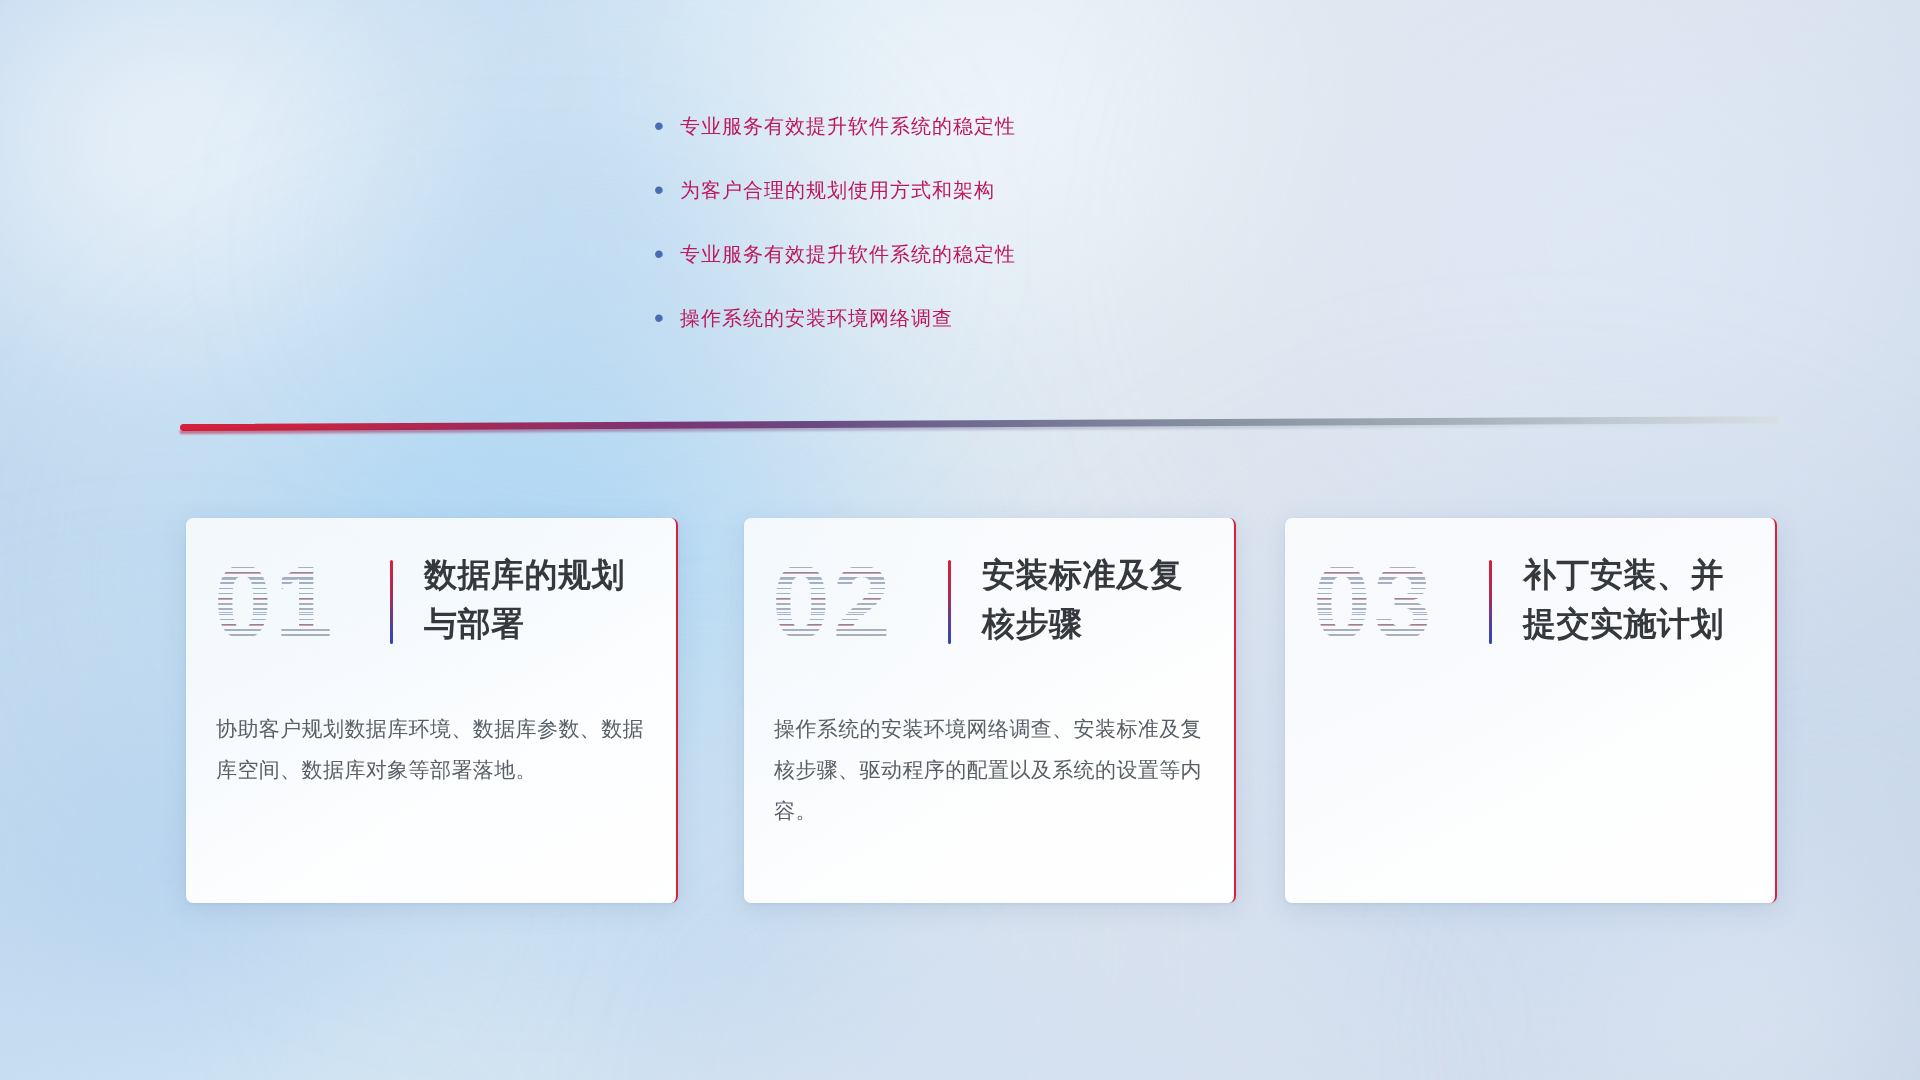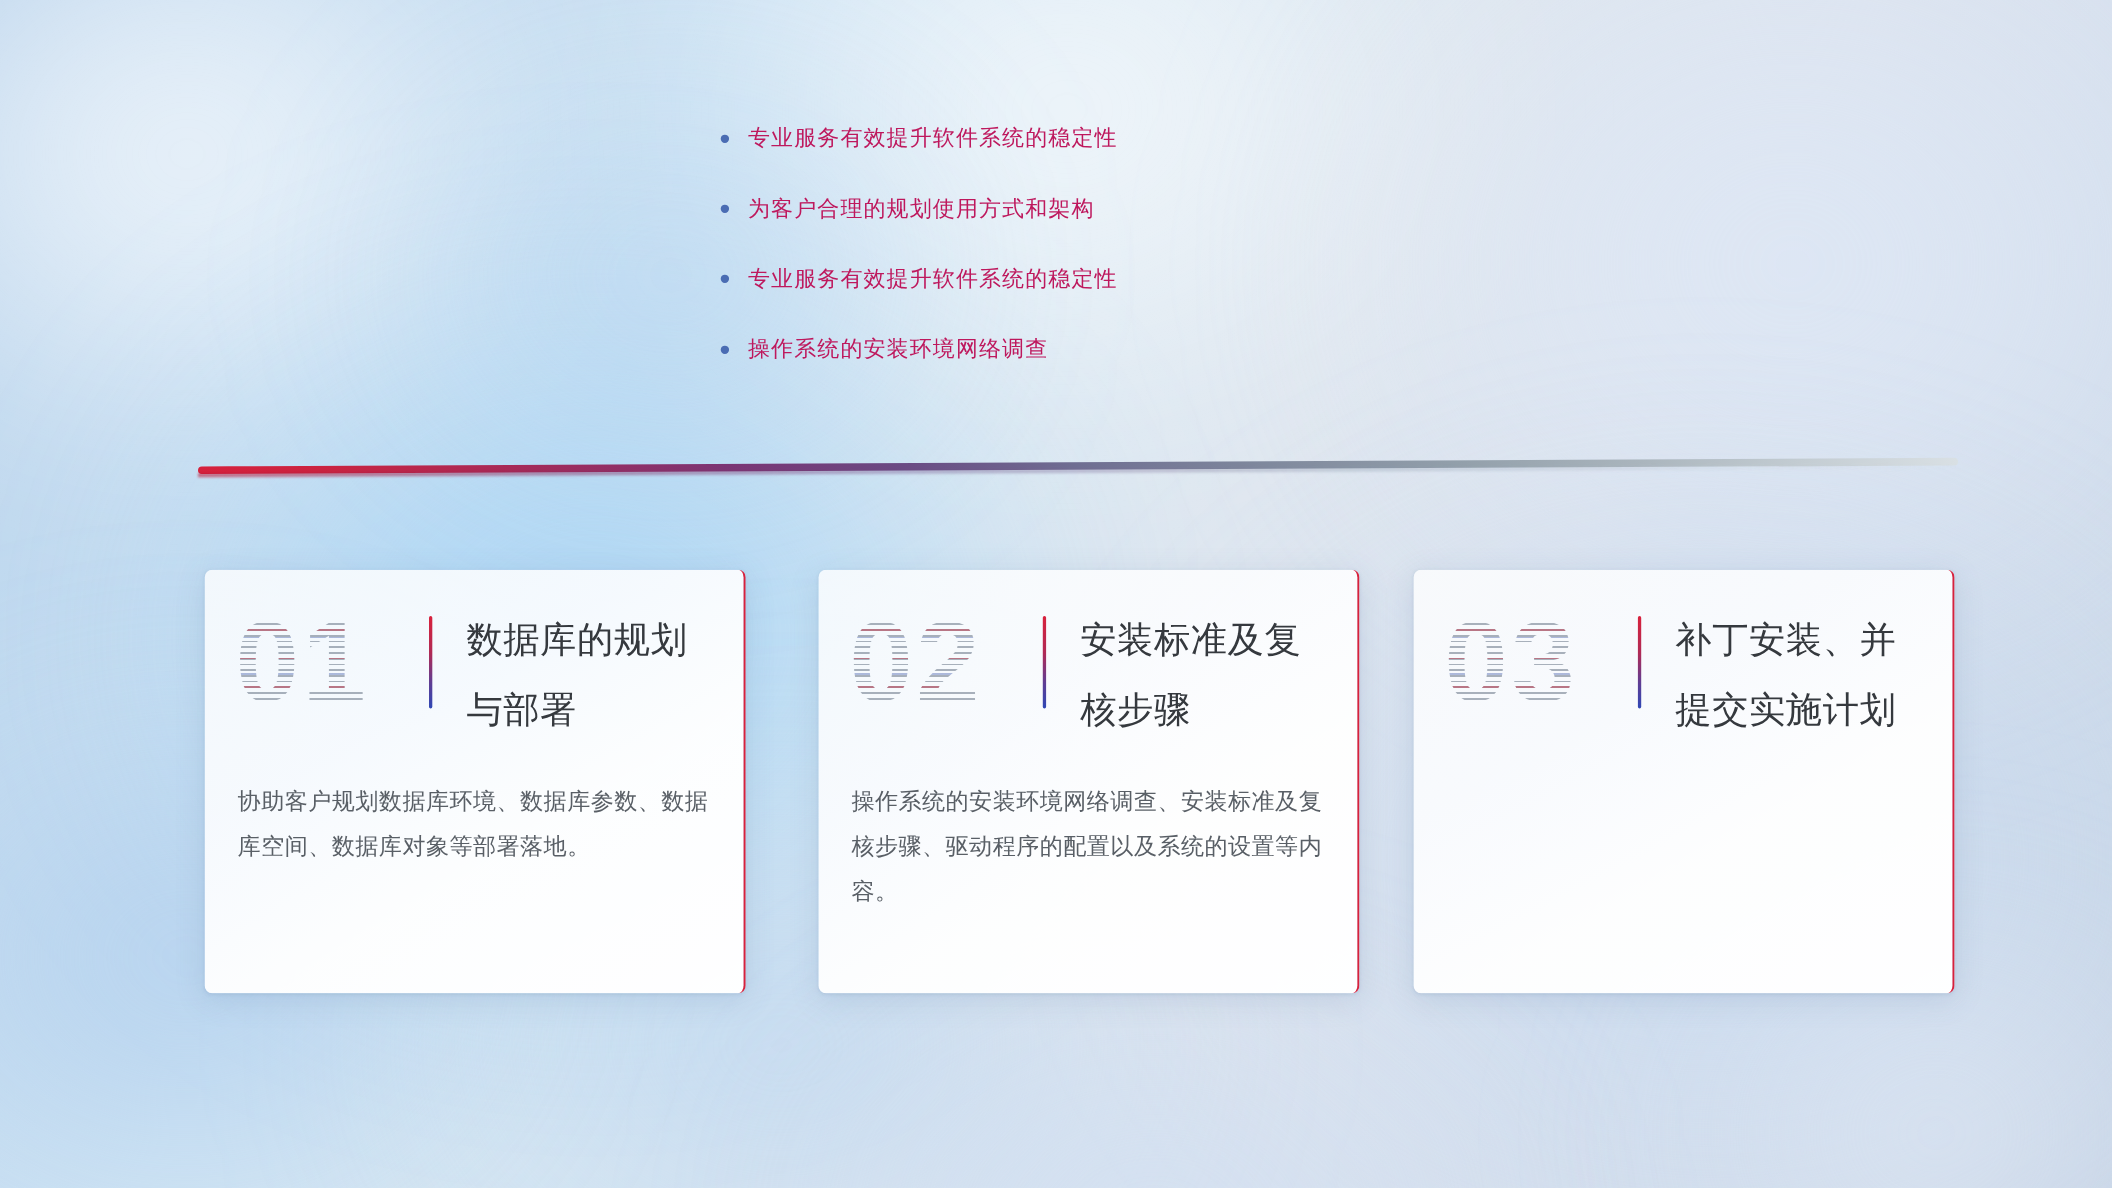--- a/index.html
+++ b/index.html
@@ -148,22 +148,22 @@
     opacity:.8;
   }
 
   .accent-bar {
     position:absolute; left:204px; top:42px;
     width:3.2px; height:84px; border-radius:2px;
     background:linear-gradient(180deg,#d8213c 0%,#b02a55 40%,#5f3d93 72%,#2f47b5 100%);
   }
   .card-title {
     position:absolute; left:238px; top:32px; right:20px;
-    font-size:33px; line-height:63px; color:#35393e;
-    font-weight:400; letter-spacing:.5px;
+    font-size:33px; line-height:49px; color:#35393e;
+    font-weight:700; letter-spacing:.5px;
   }
   .card-body {
     position:absolute; left:30px; right:26px; top:190px;
     font-size:21px; line-height:41px; color:#595f66;
     letter-spacing:.4px;
   }
 </style>
 </head>
 <body>
 

